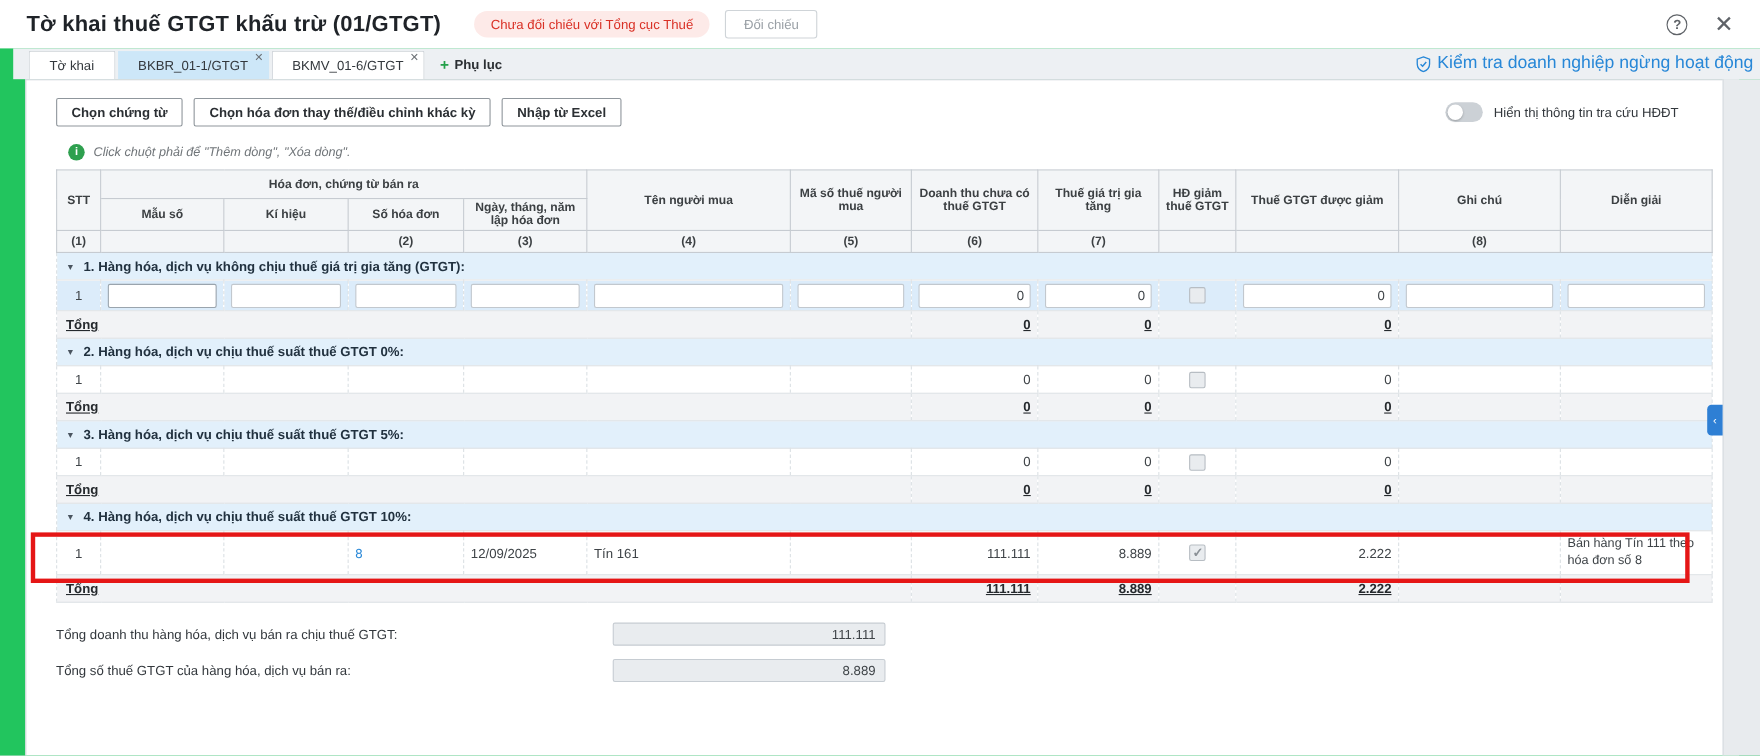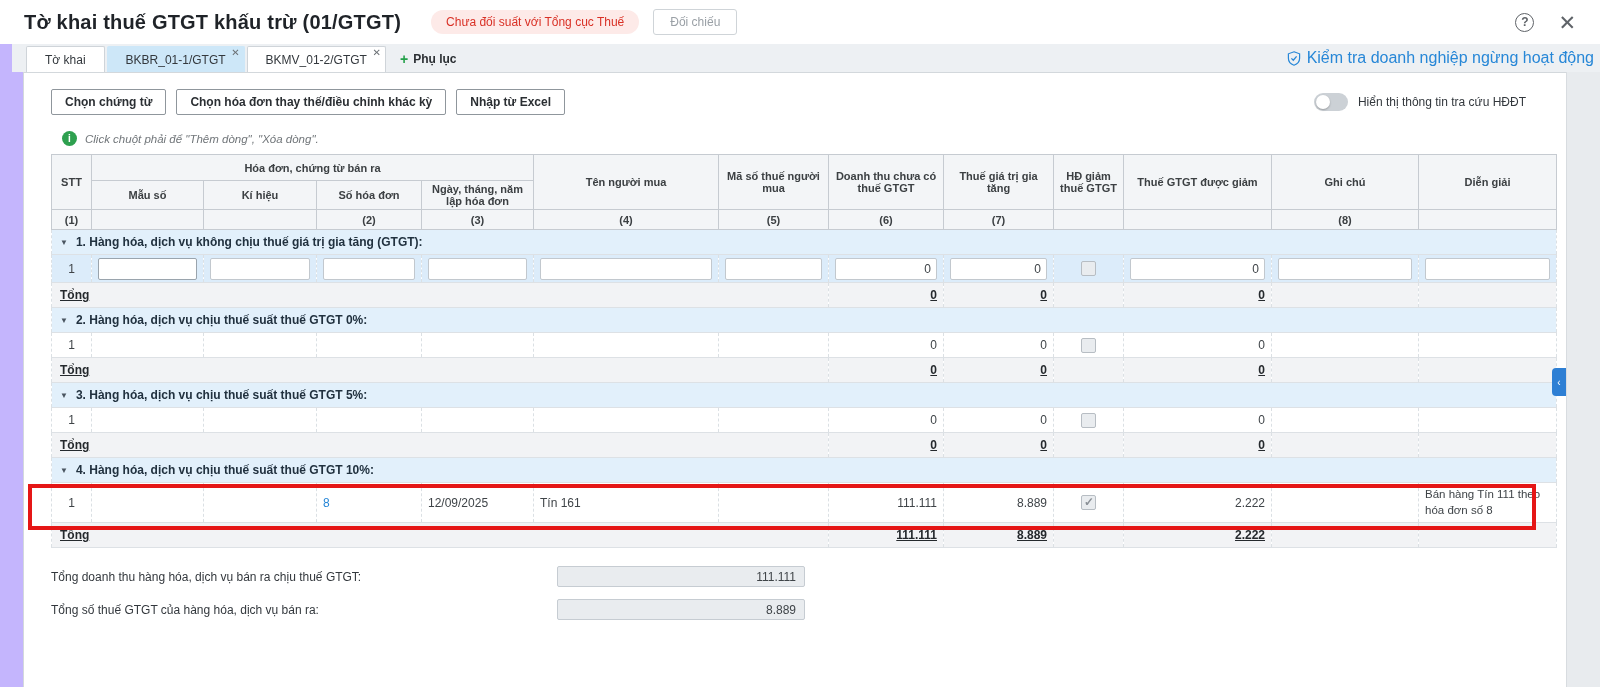--- a/index.html
+++ b/index.html
@@ -1,19 +1,19 @@
 <!DOCTYPE html>
 <html><head>
 <meta charset="utf-8">
 <style>
   * { margin:0; padding:0; box-sizing:border-box; }
   html,body { background:#dfe3e7; }
   .page {
     position:relative; width:1600px; height:687px; overflow:hidden;
-    background:#c4b5fd; font-family:"Liberation Sans", sans-serif; color:#33383d;
+    background:#22c55e; font-family:"Liberation Sans", sans-serif; color:#33383d;
   }
   
   .topbar { position:absolute; left:0; top:0; width:1600px; height:44px; background:#fff;
     display:flex; align-items:center; padding:0 24px; }
   .title { font-size:20px; font-weight:bold; color:#1f2328; letter-spacing:.2px; }
   .badge { margin-left:30px; background:#fdeae8; color:#d93025; font-size:12px;
     padding:5px 15px; border-radius:14px; white-space:nowrap; }
   .btn-ghost { margin-left:14px; background:#fff; border:1px solid #cfd4d8; color:#9aa0a6;
     font-size:12px; padding:5px 16px; border-radius:3px; font-family:inherit; }
   .top-icons { margin-left:auto; display:flex; align-items:center; gap:24px; color:#5f6368; }
@@ -103,38 +103,38 @@
   .summary-input { width:248px; height:21px; background:#e9ecef; border:1px solid #c6ccd2;
     border-radius:2px; text-align:right; padding:0 8px; font-size:12px; color:#3f4448; font-family:inherit; }
 </style>
 </head>
 <body>
 
 <div class="page">
 
   <div class="topbar">
     <div class="title">Tờ khai thuế GTGT khấu trừ (01/GTGT)</div>
-    <div class="badge">Chưa đối suất với Tổng cục Thuế</div>
+    <div class="badge">Chưa đối chiếu với Tổng cục Thuế</div>
     <button class="btn-ghost">Đối chiếu</button>
     <div class="top-icons">
       <div class="icon-help">?</div>
       <div class="icon-close">✕</div>
     </div>
   </div>
 
   <div class="tabstrip">
     <div class="tab">
       <span>Tờ khai</span>
     </div>
     <div class="tab active">
       <span>BKBR_01-1/GTGT</span>
       <span class="x">✕</span>
     </div>
     <div class="tab">
-      <span>BKMV_01-2/GTGT</span>
+      <span>BKMV_01-6/GTGT</span>
       <span class="x">✕</span>
     </div>
     <div class="tab-add">
       <span class="plus">+</span>
       <span>Phụ lục</span>
     </div>
     <div class="check-link">
       <svg width="14" height="15" viewBox="0 0 14 15">
         <path d="M7 0.8 L12.6 2.8 V7.2 C12.6 10.6 10.3 13 7 14.2 C3.7 13 1.4 10.6 1.4 7.2 V2.8 Z" fill="none" stroke="#2787d7" stroke-width="1.2"></path>
         <path d="M4.4 7.4 L6.3 9.2 L9.6 5.4" fill="none" stroke="#2787d7" stroke-width="1.3"></path>

